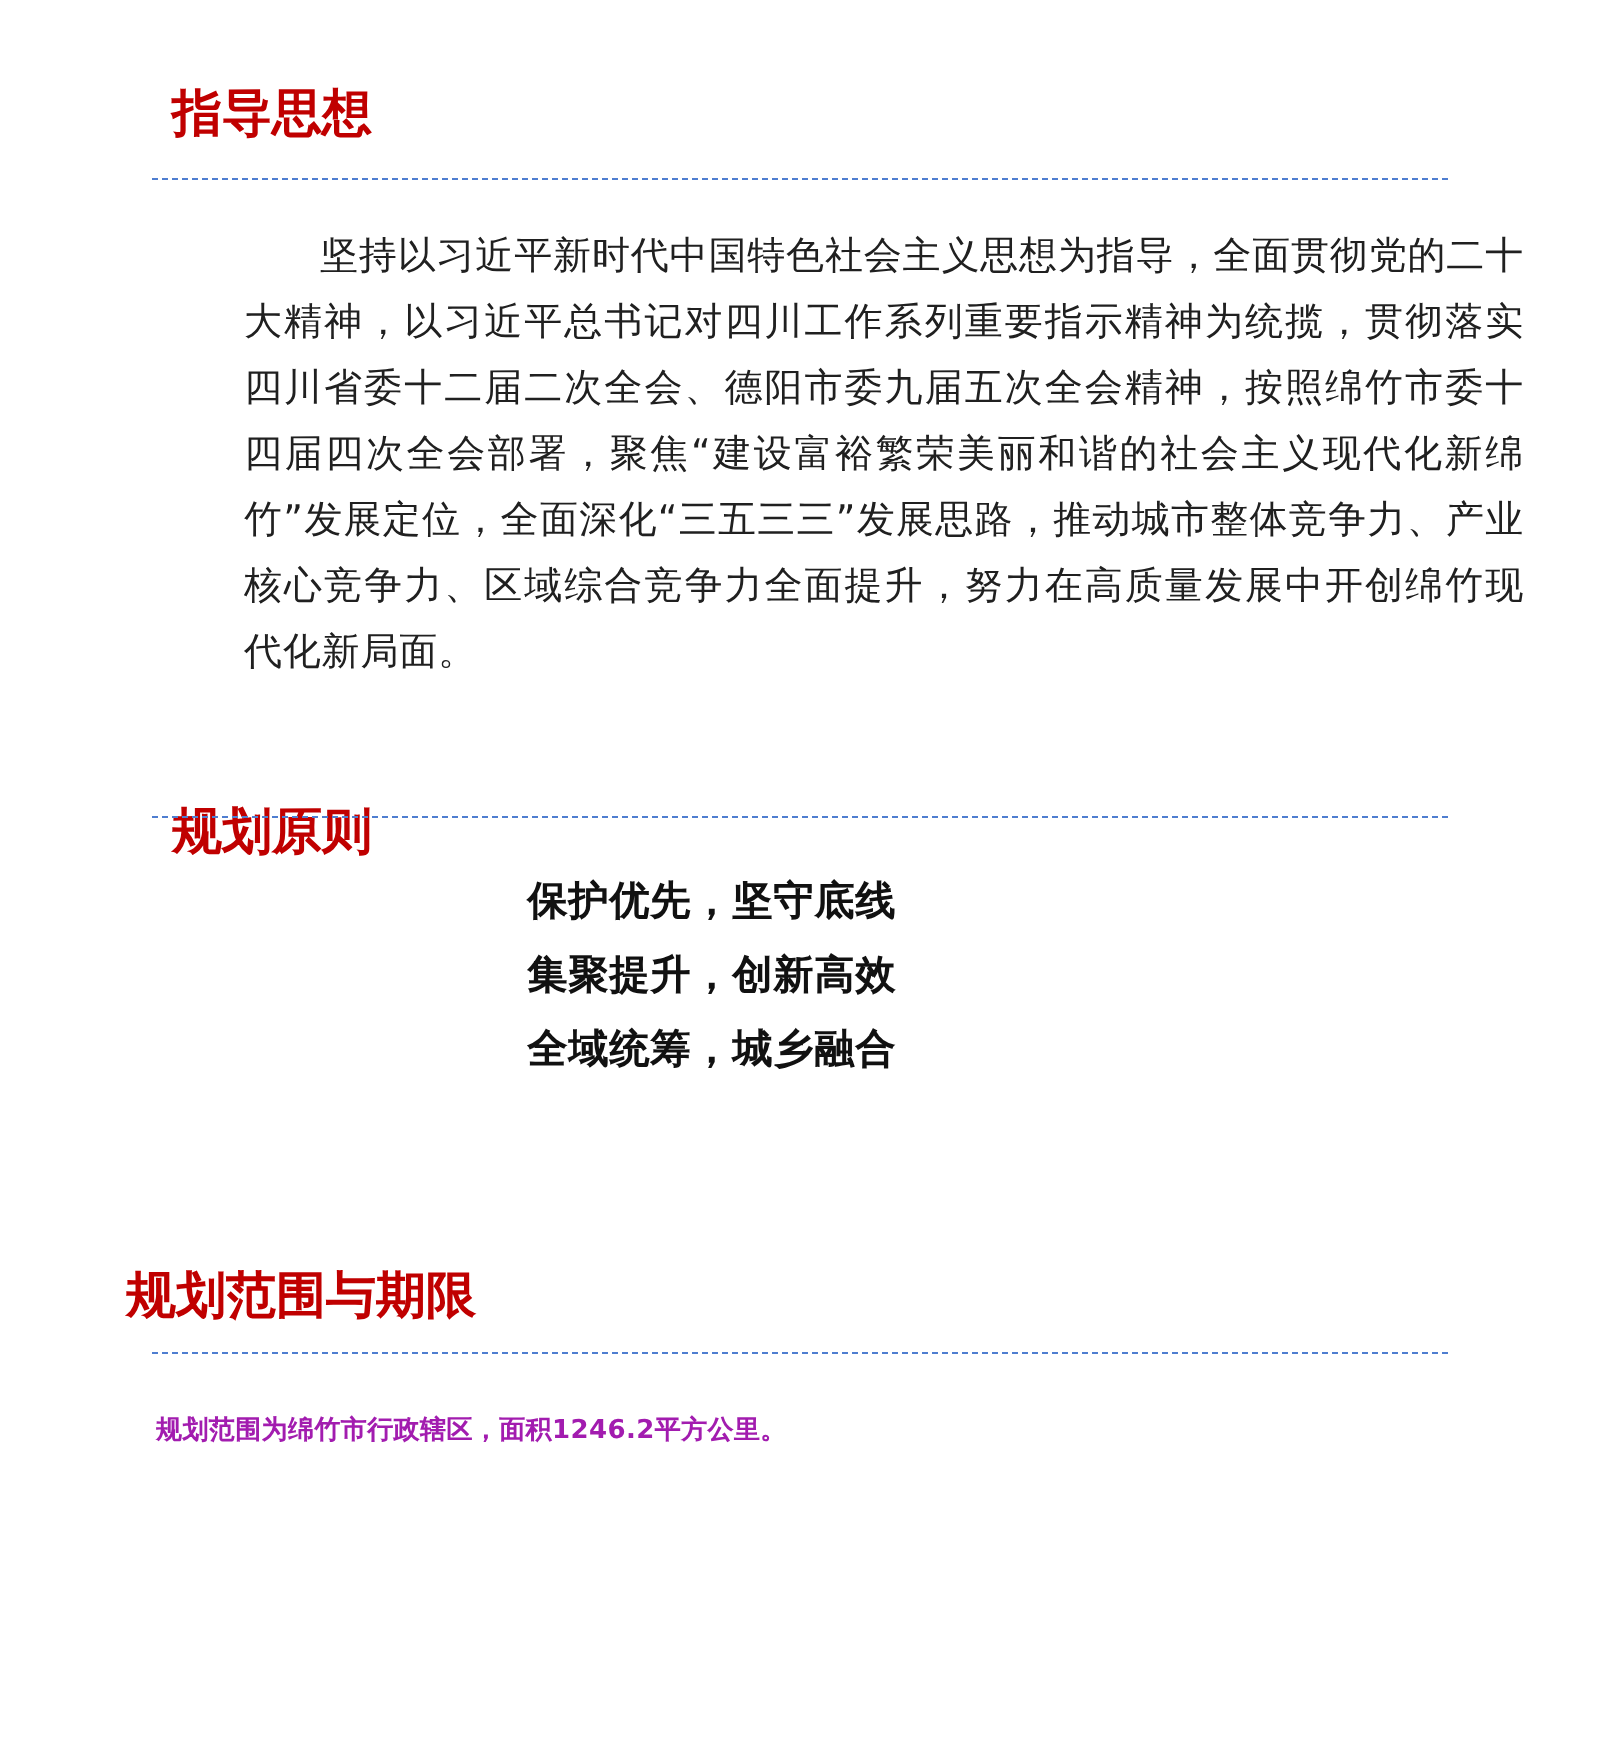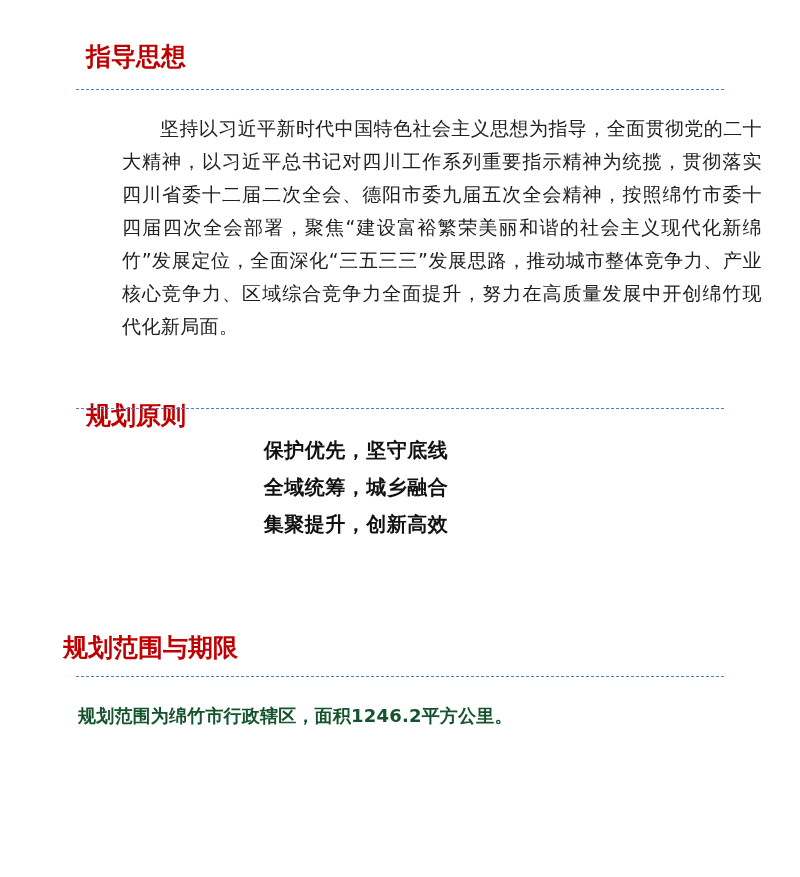--- a/index.html
+++ b/index.html
@@ -61,42 +61,42 @@
       line-height: 37px;
       color: #111111;
       letter-spacing: 0.5px;
     }
     .scope {
       position: absolute;
       left: 78px;
       width: 640px;
       top: 700px;
       margin: 0;
-      font-size: 18px;
+      font-size: 13px;
       font-weight: bold;
       line-height: 32px;
-      color: #14532d;
+      color: #a21caf;
       letter-spacing: 0.2px;
     }
     .scope p {
       margin: 0;
     }
   </style>
 </head>
 <body>
 
 <h2 class="section-heading" style="top:44px;">指导思想</h2>
 <div class="rule" style="top:89px;"></div>
 <p class="para" style="top:112px;margin-left:36px;">坚持以习近平新时代中国特色社会主义思想为指导，全面贯彻党的二十大精神，以习近平总书记对四川工作系列重要指示精神为统揽，贯彻落实四川省委十二届二次全会、德阳市委九届五次全会精神，按照绵竹市委十四届四次全会部署，聚焦“建设富裕繁荣美丽和谐的社会主义现代化新绵竹”发展定位，全面深化“三五三三”发展思路，推动城市整体竞争力、产业核心竞争力、区域综合竞争力全面提升，努力在高质量发展中开创绵竹现代化新局面。</p>
 
 <h2 class="section-heading" style="top:367px;margin-top:36px;">规划原则</h2>
 <div class="rule" style="top:408px;"></div>
 <ul class="principles">
   <li>保护优先，坚守底线</li>
+  <li>集聚提升，创新高效</li>
   <li>全域统筹，城乡融合</li>
-  <li>集聚提升，创新高效</li>
 </ul>
 
 <h2 class="section-heading" style="top:635px; left:63px;">规划范围与期限</h2>
 <div class="rule" style="top:676px;"></div>
 <div class="scope">
   <p>规划范围为绵竹市行政辖区，面积1246.2平方公里。</p>
 </div>
 
 </body></html>

